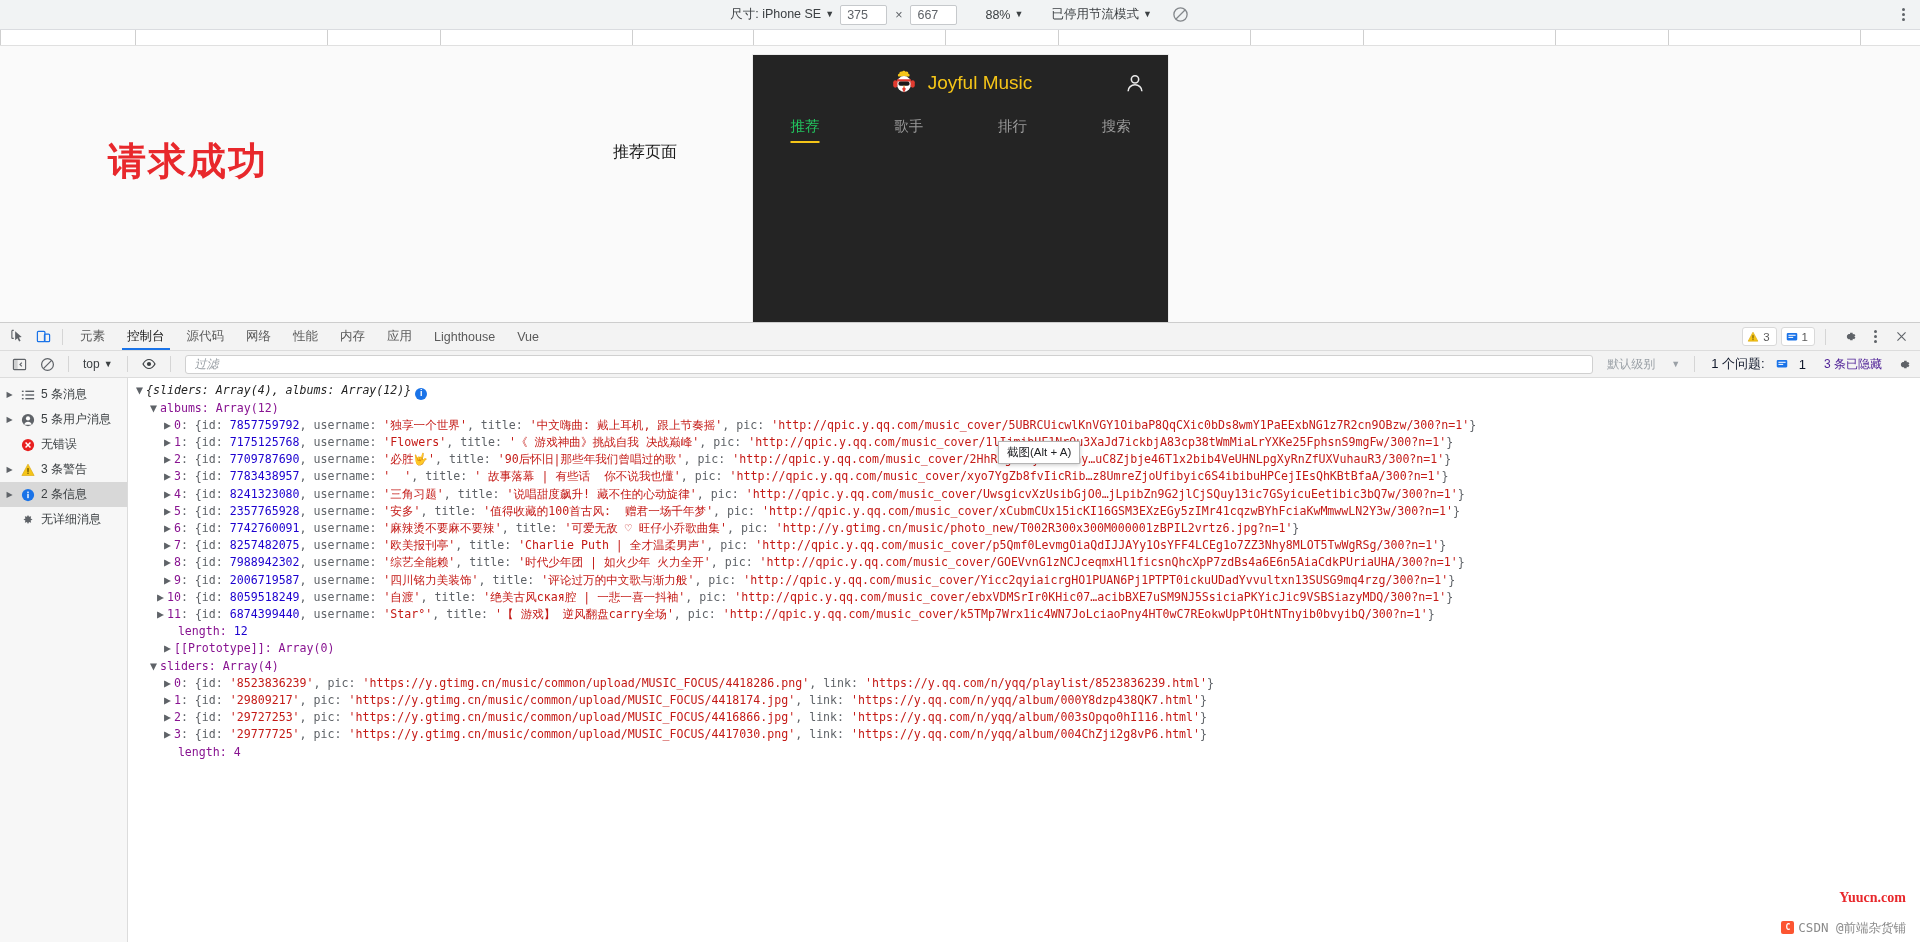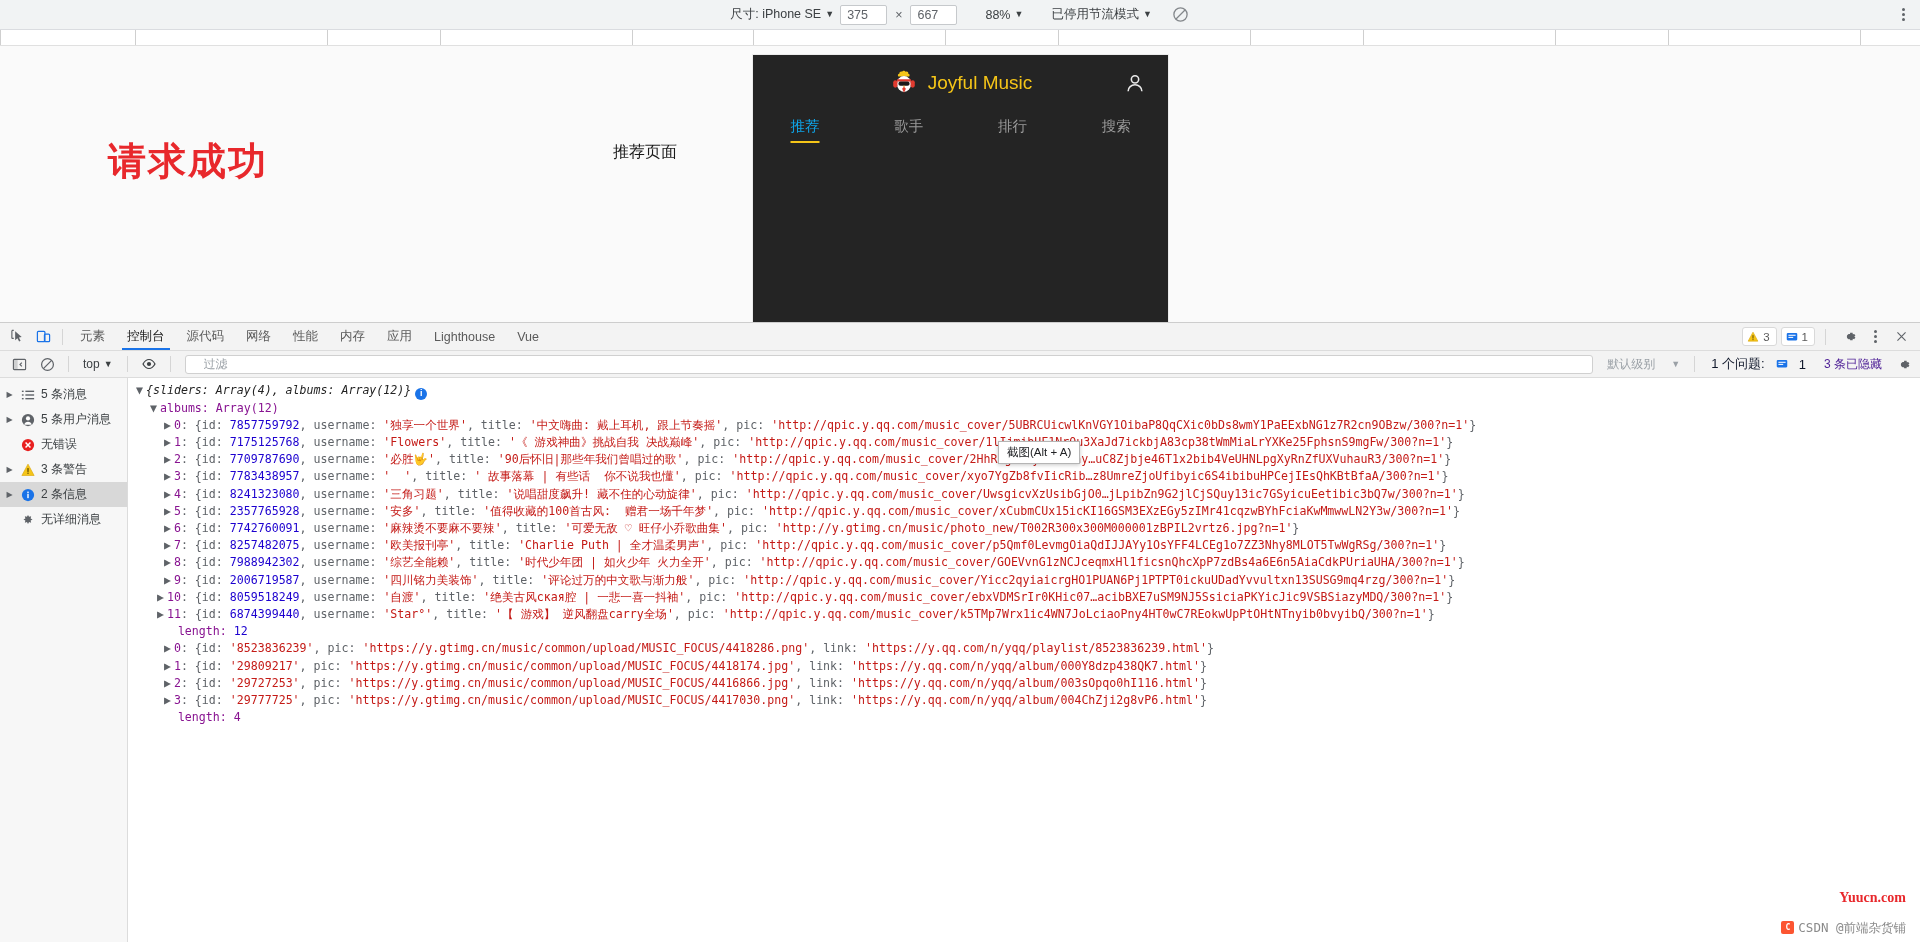--- a/index.html
+++ b/index.html
@@ -98,21 +98,21 @@
   .phone-nav {
     display: flex; align-items: flex-start;
     padding: 6px 0 0 0;
   }
   .nav-item {
     flex: 1; text-align: center;
     color: #9a9a9a; font-size: 14.5px;
     padding-bottom: 7px; position: relative;
     cursor: pointer;
   }
-  .nav-item.active { color: #0ea5e9; }
+  .nav-item.active { color: #22c55e; }
   .nav-item.active::after {
     content: ""; position: absolute;
     left: 50%; transform: translateX(-50%);
     bottom: 0; width: 29px; height: 2.5px;
     background: #f5c518;
   }
   .page-label {
     position: absolute;
     left: -140px; top: 87px;
     color: #1a1a1a; font-size: 16px;
@@ -172,23 +172,24 @@
     padding: 0 6px; gap: 2px;
   }
   .ctx-select {
     display: inline-flex; align-items: center; gap: 4px;
     font-size: 12px; color: #3c4043;
     padding: 0 6px; cursor: pointer;
   }
   .filter-input {
     flex: 1; height: 19px; margin: 0 6px;
     border: 1px solid #d0d0d0; border-radius: 3px;
-    background: #fff; padding: 0 18px;
+    background: #fff; padding: 0 9px;
     font-size: 12px; font-family: inherit; color: #14532d;
     min-width: 80px;
+    font-style: italic;
   }
   .filter-input::placeholder { color: #9aa0a6; }
   .level-select {
     display: inline-flex; align-items: center; gap: 16px;
     font-size: 12px; color: #9aa0a6; padding: 0 6px; cursor: pointer;
     white-space: nowrap;
   }
   .issues-chip {
     display: inline-flex; align-items: center; gap: 11px;
     font-size: 13px; color: #0f172a; padding: 0 8px;
@@ -596,21 +597,23 @@
       <div class="log-line">    <span class="arrow">▶</span><span class="key">8</span><span class="gray">: {id: </span><span class="num">7988942302</span><span class="gray">, username: </span><span class="str">'<span>综艺全能赖</span>'</span><span class="gray">, title: </span><span class="str">'<span>时代少年团 | 如火少年 火力全开</span>'</span><span class="gray">, pic: </span><span class="str">'<span>http://qpic.y.qq.com/music_cover/GOEVvnG1zNCJceqmxHl1ficsnQhcXpP7zdBs4a6E6n5AiaCdkPUriaUHA/300?n=1</span>'</span><span class="gray">}</span></div>
 
       <div class="log-line">    <span class="arrow">▶</span><span class="key">9</span><span class="gray">: {id: </span><span class="num">2006719587</span><span class="gray">, username: </span><span class="str">'<span>四川铭力美装饰</span>'</span><span class="gray">, title: </span><span class="str">'<span>评论过万的中文歌与渐力般</span>'</span><span class="gray">, pic: </span><span class="str">'<span>http://qpic.y.qq.com/music_cover/Yicc2qyiaicrgHO1PUAN6Pj1PTPT0ickuUDadYvvultxn13SUSG9mq4rzg/300?n=1</span>'</span><span class="gray">}</span></div>
 
       <div class="log-line">   <span class="arrow">▶</span><span class="key">10</span><span class="gray">: {id: </span><span class="num">8059518249</span><span class="gray">, username: </span><span class="str">'<span>自渡</span>'</span><span class="gray">, title: </span><span class="str">'<span>绝美古风ская腔 | 一悲一喜一抖袖</span>'</span><span class="gray">, pic: </span><span class="str">'<span>http://qpic.y.qq.com/music_cover/ebxVDMSrIr0KHic07…acibBXE7uSM9NJ5SsiciaPKYicJic9VSBSiazyMDQ/300?n=1</span>'</span><span class="gray">}</span></div>
 
       <div class="log-line">   <span class="arrow">▶</span><span class="key">11</span><span class="gray">: {id: </span><span class="num">6874399440</span><span class="gray">, username: </span><span class="str">'<span>Star°</span>'</span><span class="gray">, title: </span><span class="str">'<span>【 游戏】 逆风翻盘carry全场</span>'</span><span class="gray">, pic: </span><span class="str">'<span>http://qpic.y.qq.com/music_cover/k5TMp7Wrx1ic4WN7JoLciaoPny4HT0wC7REokwUpPtOHtNTnyib0bvyibQ/300?n=1</span>'</span><span class="gray">}</span></div>
 
       <div class="log-line">      <span class="key">length:</span> <span class="num">12</span></div>
 
-
+      <div class="log-line">    <span class="arrow">▶</span><span class="key">[[Prototype]]: Array(0)</span></div>
+
+      <div class="log-line">  <span class="arrow down">▼</span><span class="key">sliders: Array(4)</span></div>
 
       <div class="log-line">    <span class="arrow">▶</span><span class="key">0</span><span class="gray">: {id: </span><span class="str">'<span>8523836239</span>'</span><span class="gray">, pic: </span><span class="str">'<span>https://y.gtimg.cn/music/common/upload/MUSIC_FOCUS/4418286.png</span>'</span><span class="gray">, link: </span><span class="str">'<span>https://y.qq.com/n/yqq/playlist/8523836239.html</span>'</span><span class="gray">}</span></div>
 
       <div class="log-line">    <span class="arrow">▶</span><span class="key">1</span><span class="gray">: {id: </span><span class="str">'<span>29809217</span>'</span><span class="gray">, pic: </span><span class="str">'<span>https://y.gtimg.cn/music/common/upload/MUSIC_FOCUS/4418174.jpg</span>'</span><span class="gray">, link: </span><span class="str">'<span>https://y.qq.com/n/yqq/album/000Y8dzp438QK7.html</span>'</span><span class="gray">}</span></div>
 
       <div class="log-line">    <span class="arrow">▶</span><span class="key">2</span><span class="gray">: {id: </span><span class="str">'<span>29727253</span>'</span><span class="gray">, pic: </span><span class="str">'<span>https://y.gtimg.cn/music/common/upload/MUSIC_FOCUS/4416866.jpg</span>'</span><span class="gray">, link: </span><span class="str">'<span>https://y.qq.com/n/yqq/album/003sOpqo0hI116.html</span>'</span><span class="gray">}</span></div>
 
       <div class="log-line">    <span class="arrow">▶</span><span class="key">3</span><span class="gray">: {id: </span><span class="str">'<span>29777725</span>'</span><span class="gray">, pic: </span><span class="str">'<span>https://y.gtimg.cn/music/common/upload/MUSIC_FOCUS/4417030.png</span>'</span><span class="gray">, link: </span><span class="str">'<span>https://y.qq.com/n/yqq/album/004ChZji2g8vP6.html</span>'</span><span class="gray">}</span></div>
 
       <div class="log-line">      <span class="key">length: 4</span></div>

